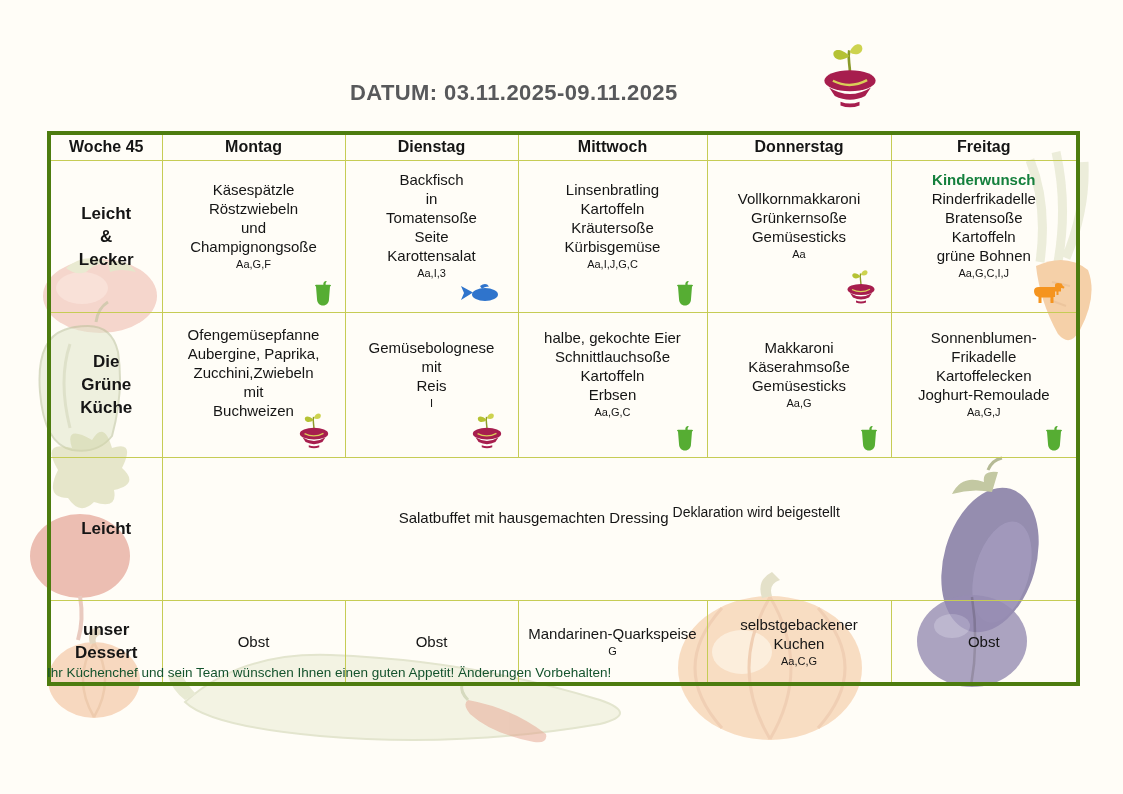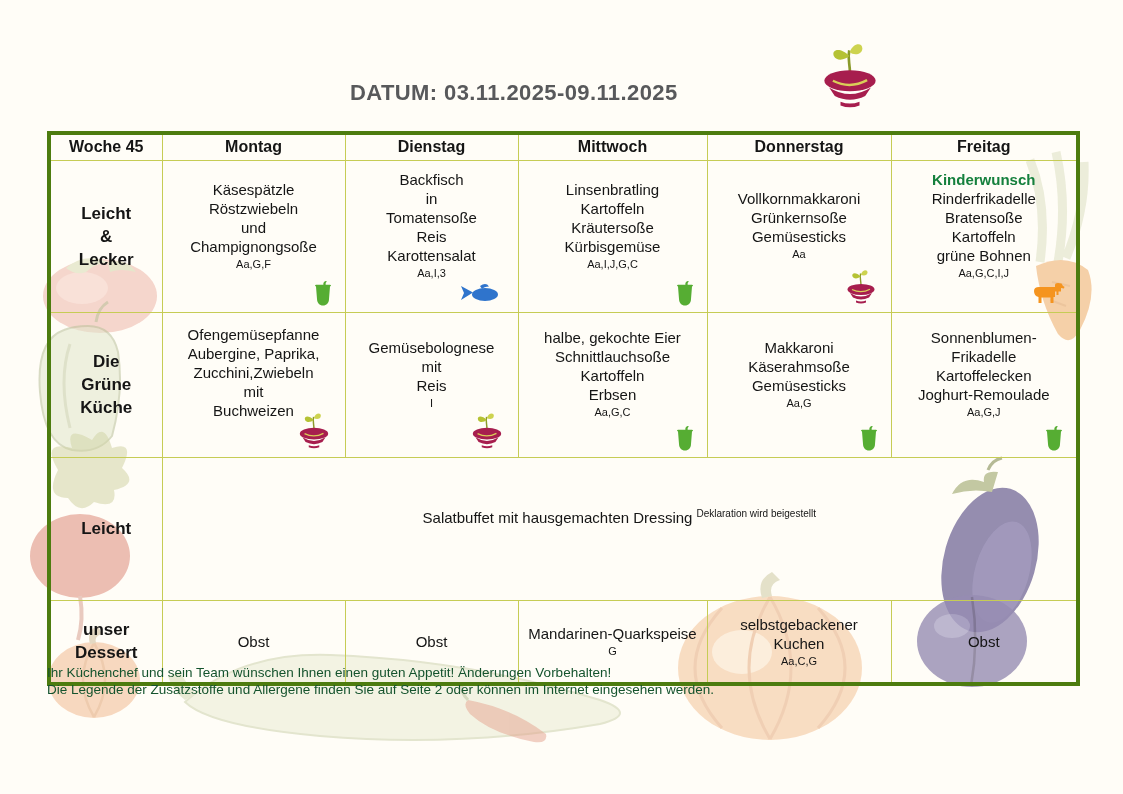--- a/index.html
+++ b/index.html
@@ -33,21 +33,21 @@
   tr.r3 td { height:143px; }
   tr.r4 td { height:84px; }
   tr.r4 td.cell { padding-bottom:4px; }
   .dish { font-size:15px; line-height:19px; white-space:pre-line; }
   .alg { font-size:11px; line-height:13px; margin-top:2px; }
   .hl { font-size:15px; font-weight:bold; color:#15803d; line-height:19px; }
   .ic { position:absolute; line-height:0; }
   .ic.br { right:10px; bottom:5px; }
   .ic.br2 { right:18px; bottom:8px; }
   .salattext { font-size:15px; }
-  .salatnote { font-size:10px; position:relative; top:-6px; margin-left:4px; }
+  .salatnote { font-size:14px; position:relative; top:-6px; margin-left:4px; }
 
   
   .footer { position:absolute; left:47px; top:664px; z-index:3; font-size:13.5px;
     line-height:17px; color:#14532d; }
 </style>
 </head>
 <body>
 
 <div class="page">
 
@@ -152,21 +152,21 @@
         <div class="alg">Aa,G,F</div>
         <span class="ic br"><svg width="24" height="27" viewBox="0 0 24 27">
                 <path d="M12.5,5.5 C12,3.5 12.5,1.8 14.5,1 L16,1.6 C14.6,2.4 14.4,3.8 14.8,5.4 Z" fill="#56ad33"></path>
                 <path d="M5,6.5 C3.6,6 3.8,4.6 5.4,4.8 L18.6,4.8 C20.2,4.6 20.6,6 19,6.6 L18,19 C18,23 15.5,25.5 12,25.5 C8.5,25.5 6.2,23 6,19 Z" fill="#56ad33"></path>
               </svg></span>
       </td>
       <td class="cell">
         <div class="dish">Backfisch
 in
 Tomatensoße
-Reis
+Seite
 Karottensalat</div>
         <div class="alg">Aa,I,3</div>
         <span class="ic br2"><svg width="40" height="22" viewBox="0 0 40 22">
                 <path d="M1,4 L13,10.5 L1,18 L4,11 Z" fill="#2f74cc"></path>
                 <path d="M20,4 Q26,0 29,4.5 Q24,4.5 22,7 Z" fill="#2f74cc"></path>
                 <ellipse cx="25" cy="12.5" rx="13" ry="6.5" fill="#2f74cc"></ellipse>
               </svg></span>
       </td>
       <td class="cell">
         <div class="dish">Linsenbratling
@@ -304,16 +304,15 @@
       </td>
       <td class="cell">
         <div class="dish">Obst</div>
       </td>
     </tr>
     </tbody>
   </table>
 
   <div class="footer">
     <div>Ihr Küchenchef und sein Team wünschen Ihnen einen guten Appetit! Änderungen Vorbehalten!</div>
-    <div>Die Legende der Zusatzstoffe und Allergene finden Sie auf Seite 2 oder können im Internet eingesehen werden.</div>
   </div>
 
 </div>
 
 </body></html>

